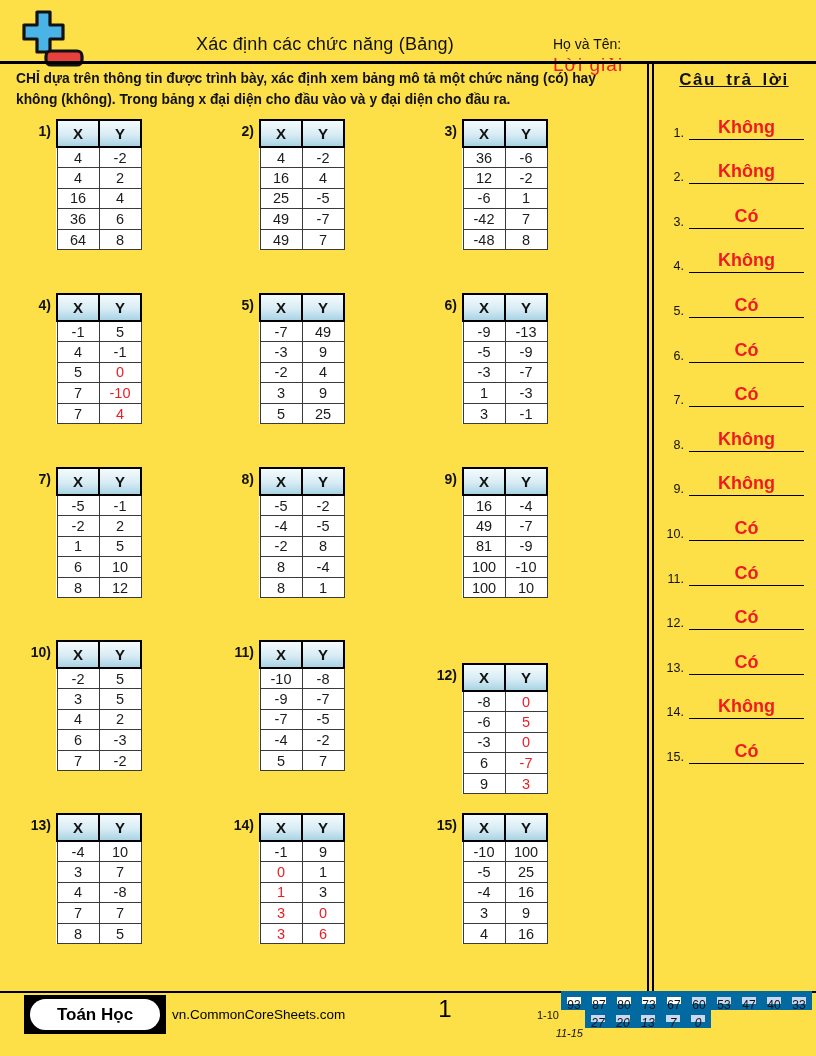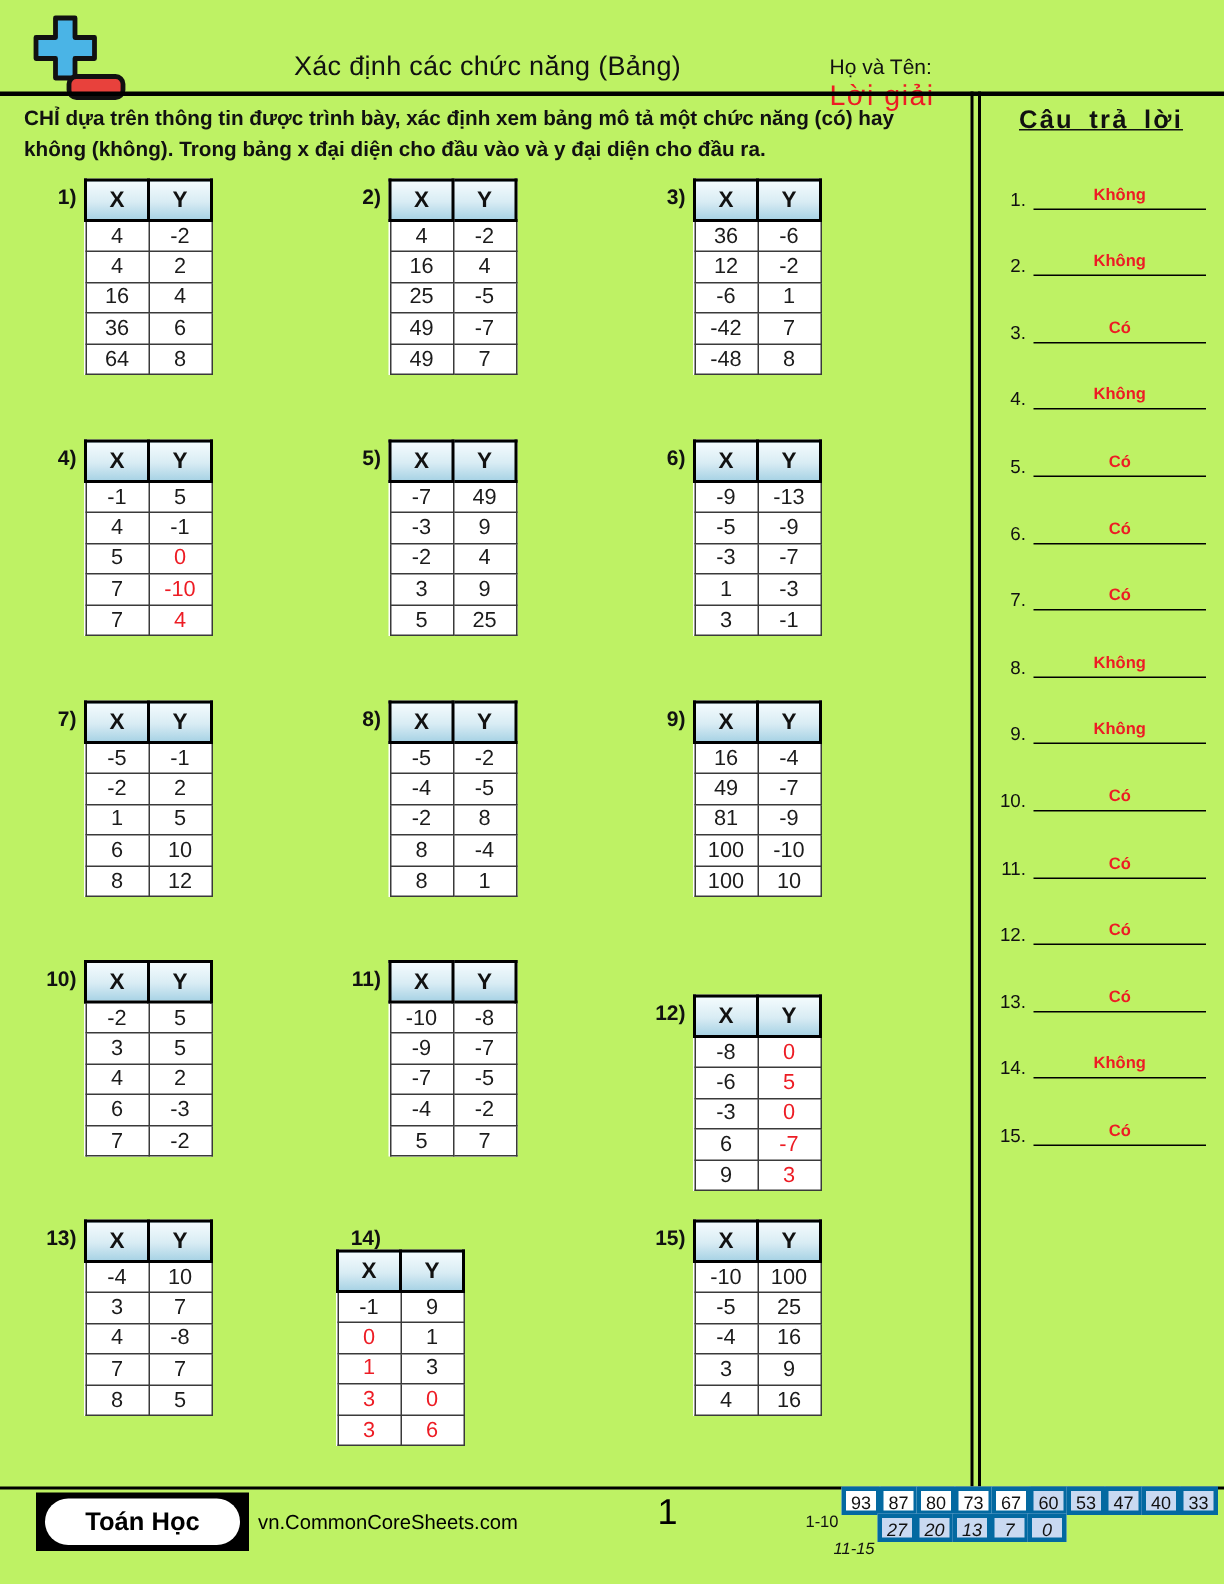--- a/index.html
+++ b/index.html
@@ -5,21 +5,21 @@
   :root{
     --red:#ed1c24;
     --cell-blue:#c9d9f1;
     --hdr-top:#f4fbfd;
     --hdr-bot:#a9d3e5;
     --ink:#111111;
   }
   *{margin:0;padding:0;box-sizing:border-box;}
   html,body{background:#ffffff;}
   body{font-family:"Liberation Sans","DejaVu Sans",sans-serif;color:var(--ink);}
-  .page{position:relative;width:816px;height:1056px;background:#bef264;overflow:hidden;}
+  .page{position:relative;width:816px;height:1056px;background:#fde047;overflow:hidden;}
 
   
   .logo{position:absolute;left:18px;top:8px;width:70px;height:60px;}
   .title{position:absolute;left:145px;top:34px;width:360px;text-align:center;
          font-size:18px;letter-spacing:.2px;}
   .name-row{position:absolute;left:553px;top:36px;display:flex;align-items:baseline;gap:2px;white-space:nowrap;flex-direction:column;}
   .name-label{font-size:14px;}
   .name-value{font-size:19px;font-weight:normal;color:var(--red);letter-spacing:1px;}
   .top-rule{position:absolute;left:0;top:61px;width:816px;height:3px;background:#000;}
 
@@ -33,21 +33,21 @@
 
   
   .answers{position:absolute;left:658px;top:70px;width:152px;}
   .answers-title{font-size:17px;font-weight:bold;text-align:center;
                  text-decoration:underline;letter-spacing:1.5px;word-spacing:4px;}
   .answers-list{margin-top:6px;}
   .answer-item{height:44.6px;display:flex;align-items:flex-end;}
   .anum{width:26px;text-align:right;font-size:12.5px;padding-bottom:1px;flex:none;}
   .aline{flex:1;border-bottom:1.6px solid #000;text-align:center;
          margin:0 6px 1px 5px;padding-bottom:1px;}
-  .aval{font-size:11px;font-weight:bold;color:var(--red);}
+  .aval{font-size:18px;font-weight:bold;color:var(--red);}
 
   
   .problem{position:absolute;display:flex;align-items:flex-start;}
   .pnum{width:30px;text-align:right;font-size:14px;font-weight:bold;
         padding-top:4px;margin-right:5px;flex:none;}
   table.ptable{border-collapse:collapse;background:#fff;}
   table.ptable th{width:42px;height:27px;border:2.5px solid #000;
         background:linear-gradient(180deg,var(--hdr-top) 0%,#d8ecf4 55%,var(--hdr-bot) 100%);
         font-size:15px;font-weight:bold;text-align:center;}
   table.ptable td{width:42px;height:20.6px;border:1.2px solid #3a3a3a;
@@ -62,21 +62,21 @@
                 display:flex;align-items:center;justify-content:center;
                 font-size:17px;font-weight:bold;color:#000;}
   .site{position:absolute;left:172px;top:1007px;font-size:13.5px;color:#000;}
   .page-number{position:absolute;left:425px;top:995px;width:40px;text-align:center;
                font-size:24px;color:#000;}
   .score-row{position:absolute;display:flex;align-items:stretch;height:19px;}
   .score-row-0{left:520px;top:991px;}
   .score-row-1{left:544px;top:1009px;font-style:italic;}
   .slabel{width:42px;text-align:right;font-size:11px;padding:18px 3px 0 0;flex:none;}
   .scells{display:flex;}
-  .scell{width:26px;height:19px;border:3px solid #0369a1;margin-left:-1px;
+  .scell{width:26px;height:19px;border:6px solid #0369a1;margin-left:-1px;
          font-size:12px;text-align:center;line-height:17px;background:#fff;}
   .scell.hl{background:var(--cell-blue);}
 </style>
 </head>
 <body>
 
 <div class="page">
 
   <svg class="logo" viewBox="0 0 70 60" aria-hidden="true">
     <path d="M19 4 h13 v13 h13 v14 h-13 v13 h-13 v-13 h-13 v-14 h13 z" fill="#4ab4e6" stroke="#111" stroke-width="3.2" stroke-linejoin="round"></path>
@@ -691,21 +691,21 @@
   </tr>
 
   <tr>
     <td class="cx">8</td>
     <td class="cy">5</td>
   </tr>
 </tbody>
     </table>
   </div>
 
-  <div class="problem" style="left: 224px; top: 813px; flex-direction: column;">
+  <div class="problem" style="left: 224px; top: 813px;">
     <span class="pnum">14)</span>
     <table class="ptable">
       <thead>
         <tr>
           <th class="thx">X</th>
           <th class="thy">Y</th>
         </tr>
       </thead>
       <tbody>
   <tr>

